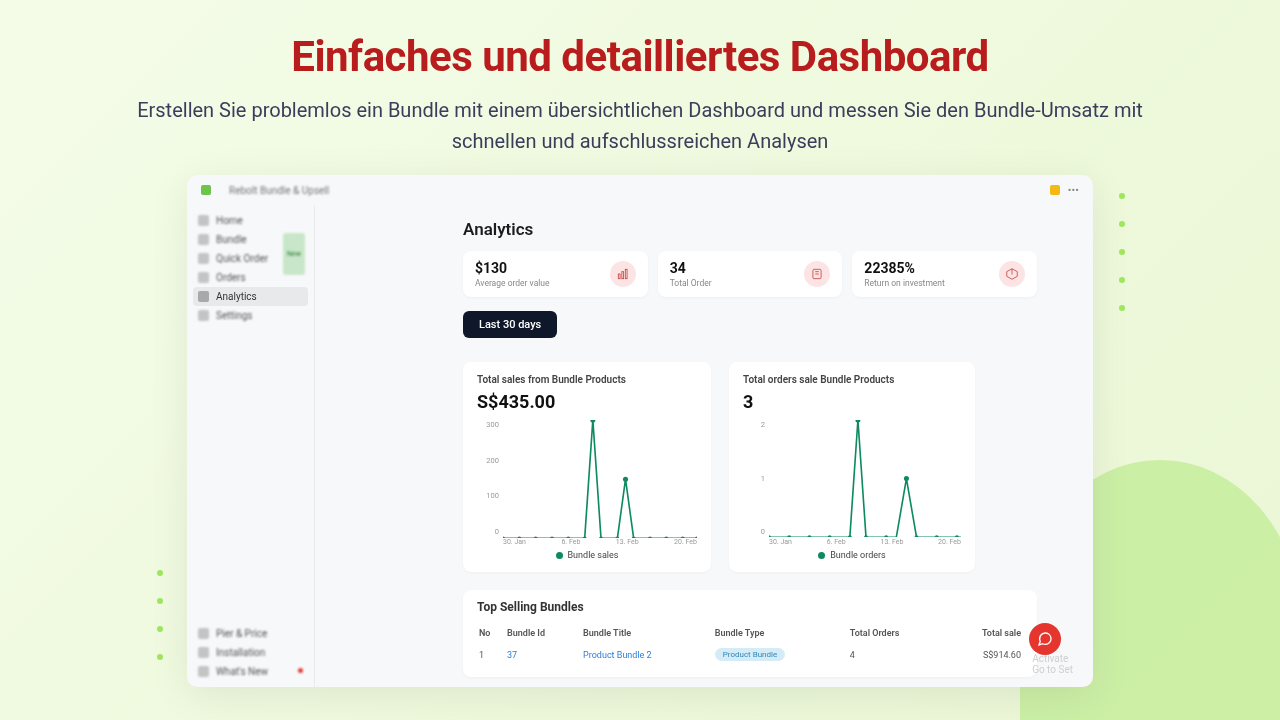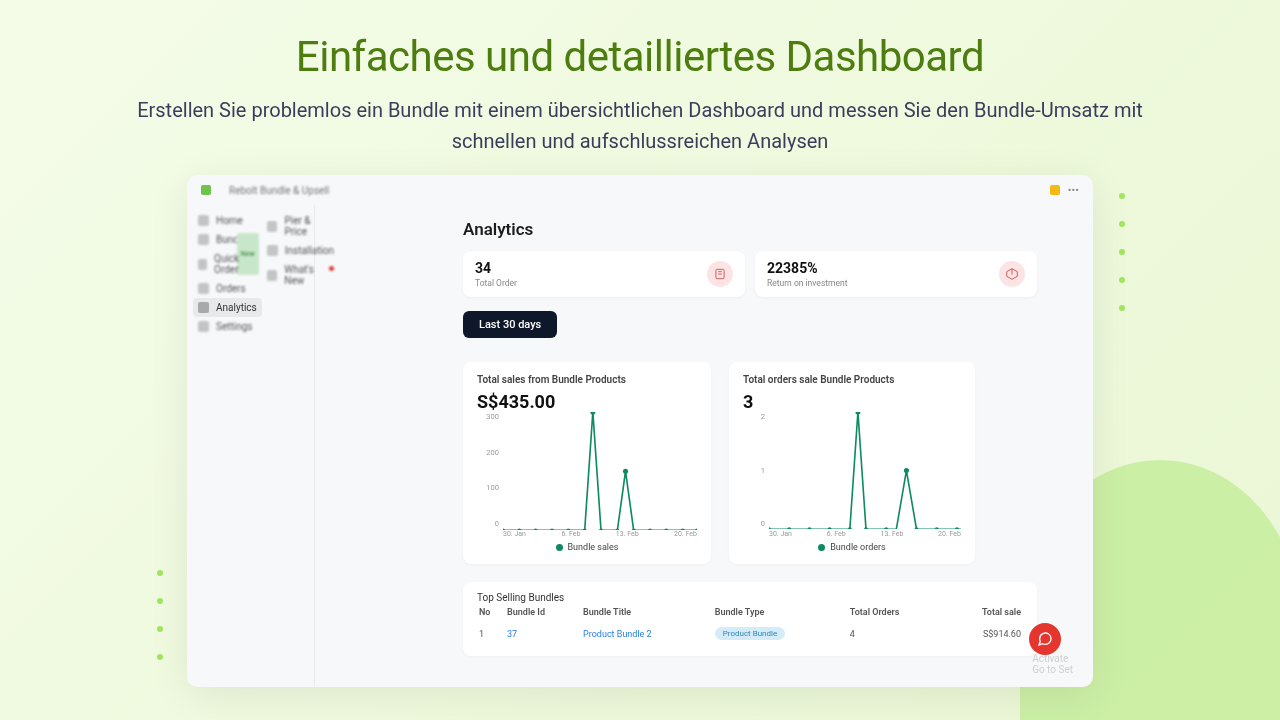--- a/index.html
+++ b/index.html
@@ -2,61 +2,61 @@
 <html><head>
 <meta charset="utf-8">
 <style>
 *{box-sizing:border-box;margin:0;padding:0;font-family:-apple-system,BlinkMacSystemFont,"Segoe UI",Roboto,sans-serif}
 body{background:linear-gradient(135deg,#f4fce8 0%,#eaf7d4 100%);width:1280px;height:720px;overflow:hidden;position:relative}
 .dots-tr{position:absolute;right:155px;top:193px;display:flex;flex-direction:column;gap:22px}
 .dots-bl{position:absolute;left:157px;top:570px;display:flex;flex-direction:column;gap:22px}
 .dot{width:6px;height:6px;border-radius:50%;background:#a0e65e}
 .blob{position:absolute;right:-20px;bottom:-60px;width:280px;height:320px;background:#b8e986;border-radius:50% 50% 0 0;opacity:.6}
 .hero{text-align:center;padding:32px 120px 18px}
-.hero h1{font-size:42px;font-weight:400;color:#4d7c0f;letter-spacing:-.5px}
+.hero h1{font-size:42px;font-weight:700;color:#b91c1c;letter-spacing:-.5px}
 .hero p{font-size:20px;color:#3a3e5c;margin-top:14px;line-height:1.55;font-weight:400}
 .card{position:relative;width:906px;height:512px;margin:0 auto;background:#f7f8f9;border-radius:10px;box-shadow:0 8px 40px rgba(0,0,0,.08);overflow:hidden}
 .topbar{height:30px;display:flex;align-items:center;padding:0 14px;justify-content:space-between}
 .tb-left{display:flex;align-items:center;gap:18px}
 .tb-sq{width:10px;height:10px;background:#6ec34a;border-radius:2px}
 .tb-title{font-size:10px;color:#777;filter:blur(.8px)}
 .tb-right{display:flex;align-items:center;gap:8px}
 .pin{width:10px;height:10px;background:#f5b914;border-radius:2px}
 .more{font-size:11px;color:#888}
 .body{display:flex;height:calc(100% - 30px)}
-.sidebar{width:128px;border-right:1px solid #e8eaec;padding:6px 6px;display:flex;flex-direction:row;justify-content:space-between}
+.sidebar{width:128px;border-right:1px solid #e8eaec;padding:6px 6px;display:flex;flex-direction:column;justify-content:space-between}
 .side-item{display:flex;align-items:center;gap:7px;padding:4px 5px;font-size:10px;color:#555;border-radius:4px;position:relative}
 .side-item.active{background:#e7e9eb;color:#333}
 .side-item.blurred{filter:blur(.8px)}
 .si-ico{width:11px;height:11px;background:#999;opacity:.55;border-radius:2px}
 .side-item.active .si-ico{opacity:.8}
 .badge-new{position:absolute;right:3px;top:3px;font-size:7px;background:#c8e6c9;color:#2e7d32;padding:17px 4px;border-radius:3px;filter:blur(.3px)}
 .red-dot{width:5px;height:5px;border-radius:50%;background:#e53935;position:absolute;right:5px;top:6px}
 .main{flex:1;padding:14px 56px 0 148px;overflow:hidden}
 .panel-title{font-size:17px;font-weight:600;color:#1a1d1f;margin-bottom:12px}
 .stats{display:flex;gap:10px;margin-bottom:14px}
 .stat{flex:1;background:#fff;border-radius:8px;padding:9px 12px;display:flex;align-items:center;justify-content:space-between;box-shadow:0 1px 3px rgba(0,0,0,.04)}
 .stat-val{font-size:14px;font-weight:700;color:#111}
 .stat-lbl{font-size:8.5px;color:#888;margin-top:2px}
 .stat-ic{width:26px;height:26px;border-radius:50%;background:#fce4e4;display:flex;align-items:center;justify-content:center}
 .stat-ic svg{width:14px;height:14px}
 .pill{display:inline-block;background:#0f172a;color:#fff;font-size:11px;padding:7px 16px;border-radius:6px;margin-bottom:24px;font-weight:500}
 .charts{display:flex;gap:18px;margin-bottom:18px}
 .chart{background:#fff;border-radius:8px;padding:12px 14px;flex:0 0 248px;box-shadow:0 1px 3px rgba(0,0,0,.04)}
 .chart:last-child{flex:0 0 246px}
 .chart-title{font-size:10px;color:#444;font-weight:600;margin-bottom:6px;filter:blur(.2px)}
-.chart-big{font-size:18px;font-weight:700;color:#111;margin-bottom:0}
+.chart-big{font-size:18px;font-weight:700;color:#111;margin-bottom:8px}
 .chart-area{position:relative;height:126px}
 .y-axis{position:absolute;left:0;top:0;height:116px;width:22px;display:flex;flex-direction:column;justify-content:space-between;font-size:7.5px;color:#999;text-align:right}
 .plot{position:absolute;left:26px;right:0;top:0;bottom:10px}
 .x-axis{position:absolute;bottom:0;left:26px;right:0;display:flex;justify-content:space-between;font-size:7px;color:#999}
 .legend{text-align:center;font-size:9px;color:#444;margin-top:4px}
 .legend-dot{display:inline-block;width:7px;height:7px;background:#0d8a5f;border-radius:50%;margin-right:5px;vertical-align:middle}
 .table-card{background:#fff;border-radius:8px;padding:10px 14px;box-shadow:0 1px 3px rgba(0,0,0,.04)}
-.table-title{font-size:10px;font-weight:400;color:#333;filter:blur(.2px)}
+.table-title{font-size:12px;font-weight:700;color:#333;margin-bottom:10px;filter:blur(.2px)}
 table{width:100%;border-collapse:collapse;font-size:9px}
 th{text-align:left;color:#555;font-weight:600;padding:4px 2px;filter:blur(.2px)}
 td{padding:6px 2px;color:#555}
 .link{color:#2b7de0}
 .type-pill{display:inline-block;background:#d4ecf7;color:#3286b8;padding:2px 8px;border-radius:10px;font-size:8px}
 .watermark{position:absolute;right:20px;bottom:12px;font-size:10px;color:#cfcfcf}
 .chat{position:absolute;right:32px;bottom:32px;width:32px;height:32px;border-radius:50%;background:#e5352f;display:flex;align-items:center;justify-content:center}
 </style>
 </head>
 <body>
@@ -133,20 +133,33 @@
         <div class="side-item blurred">
             <div class="si-ico"></div>
             <span>What's New</span>
             <span class="red-dot"></span>
           </div>
       </div>
     </div>
     <div class="main">
       <div class="panel-title">Analytics</div>
       <div class="stats">
+        <div class="stat">
+            <div>
+              <div class="stat-val">$130</div>
+              <div class="stat-lbl">Average order value</div>
+            </div>
+            <div class="stat-ic">
+              <svg viewBox="0 0 24 24" fill="none" stroke="#c94a4a" stroke-width="1.5">
+                <rect x="4" y="12" width="3" height="8"></rect>
+                <rect x="10" y="8" width="3" height="12"></rect>
+                <rect x="16" y="4" width="3" height="16"></rect>
+              </svg>
+            </div>
+          </div>
         <div class="stat">
             <div>
               <div class="stat-val">34</div>
               <div class="stat-lbl">Total Order</div>
             </div>
             <div class="stat-ic">
               <svg viewBox="0 0 24 24" fill="none" stroke="#c94a4a" stroke-width="1.5">
                 <rect x="5" y="4" width="14" height="16" rx="2"></rect>
                 <path d="M9 8h6M9 12h6"></path>
               </svg>

